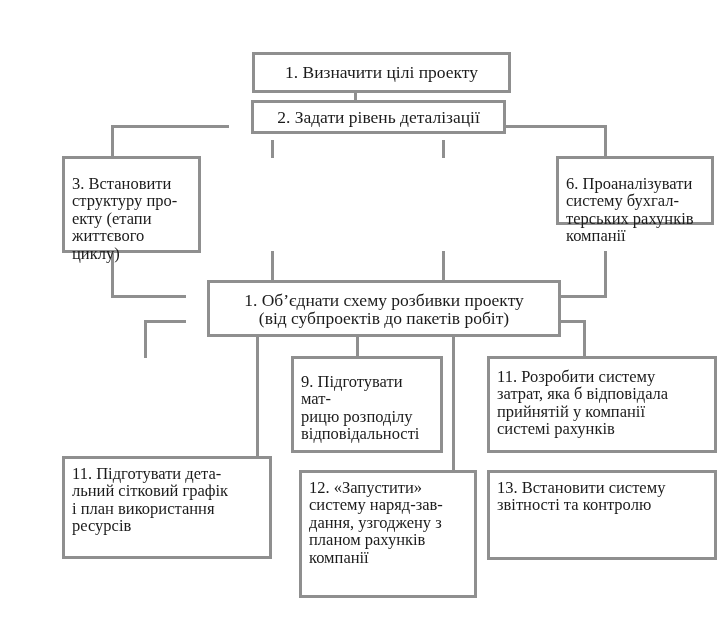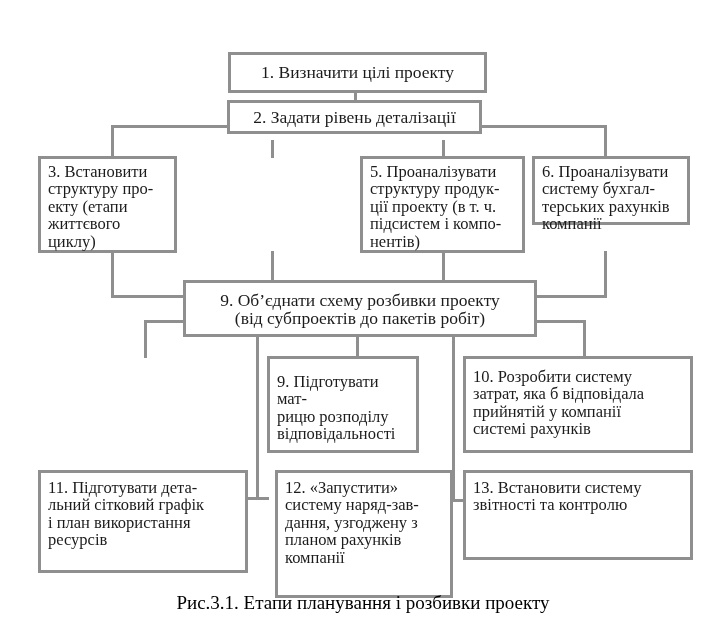--- a/index.html
+++ b/index.html
@@ -5,27 +5,27 @@
   :root { --border:#8f8f8f; --text:#1b1b1b; --bg:#ffffff; }
   html,body { margin:0; padding:0; background:var(--bg); }
   #canvas {
     position:relative; width:726px; height:633px; background:var(--bg);
     font-family:"Liberation Serif","DejaVu Serif",serif;
     color:var(--text); overflow:hidden;
   }
   .box {
     position:absolute; box-sizing:border-box;
     border:3px solid var(--border); background:#fff;
-    white-space:pre-line; line-height:17.4px; font-size:16.5px;
+    white-space:pre-line; line-height:17.4px; font-size:16.5px;margin-left:24px;
   }
   .box.center {
     display:flex; align-items:center; justify-content:center;
     text-align:center; font-size:17.5px; line-height:19px;
   }
-  .box.body { padding:4px 4px 2px 7px; }
+  .box.body { padding:16px 4px 2px 7px; }
   .pad-lg { padding-top:14px !important; }
   .pad-md { padding-top:9px !important; }
   .pad-sm { padding-top:6px !important; }
   .it { }
   .conn { position:absolute; background:var(--border); }
   #caption {
     position:absolute; left:0; top:592px; width:726px;
     text-align:center; font-size:19px; color:#000;
   }
 </style>
@@ -58,47 +58,41 @@
   <div class="conn" style="left:443px;top:499px;width:22px;height:3px;"></div>
 
   <div class="box center" style="left:228px;top:52px;width:259px;height:41px;"><span>1. Визначити цілі проекту</span></div>
   <div class="box center" style="left:227px;top:100px;width:255px;height:34px;"><span>2. Задати рівень деталізації</span></div>
 
   <div class="box body" style="left:38px;top:156px;width:139px;height:97px;"><span>3. Встановити
 структуру про-
 екту (етапи
 життєвого
 циклу)</span></div>
-  <div class="box body" style="left:360px;top:156px;width:165px;height:97px;"><span>5. Проаналізувати
-структуру продук-
-ції проекту (в т. ч.
-підсистем і компо-
-нентів)</span></div>
   <div class="box body" style="left:532px;top:156px;width:158px;height:69px;"><span>6. Проаналізувати
 систему бухгал-
 терських рахунків
 компанії</span></div>
 
-  <div class="box center" style="left:183px;top:280px;width:354px;height:57px;line-height:18px;"><span>9. Об’єднати схему розбивки проекту
+  <div class="box center" style="left:183px;top:280px;width:354px;height:57px;line-height:18px;"><span>1. Об’єднати схему розбивки проекту
 (від субпроектів до пакетів робіт)</span></div>
 
   <div class="box body pad-lg" style="left:267px;top:356px;width:152px;height:97px;"><span>9. Підготувати мат-
 рицю розподілу
 відповідальності</span></div>
-  <div class="box body pad-md" style="left:463px;top:356px;width:230px;height:97px;"><span>10. Розробити систему
+  <div class="box body pad-md" style="left:463px;top:356px;width:230px;height:97px;"><span>11. Розробити систему
 затрат, яка б відповідала
 прийнятій у компанії
 системі рахунків</span></div>
 
-  <div class="box body pad-sm" style="left:38px;top:470px;width:210px;height:103px;"><span>11. Підготувати дета-
+  <div class="box body pad-sm" style="left:38px;top:456px;width:210px;height:103px;"><span>11. Підготувати дета-
 льний сітковий графік
 і план використання
 ресурсів</span></div>
   <div class="box body pad-sm" style="left:275px;top:470px;width:178px;height:128px;"><span>12. «Запустити»
 систему </span><span class="it">наряд-зав-
 дання</span><span>, узгоджену з
 планом рахунків
 компанії</span></div>
   <div class="box body pad-sm" style="left:463px;top:470px;width:230px;height:90px;"><span>13. Встановити систему
 звітності та контролю</span></div>
 
-  <div id="caption">Рис.3.1. Етапи планування і розбивки проекту</div>
 </div>
 
 </body></html>

